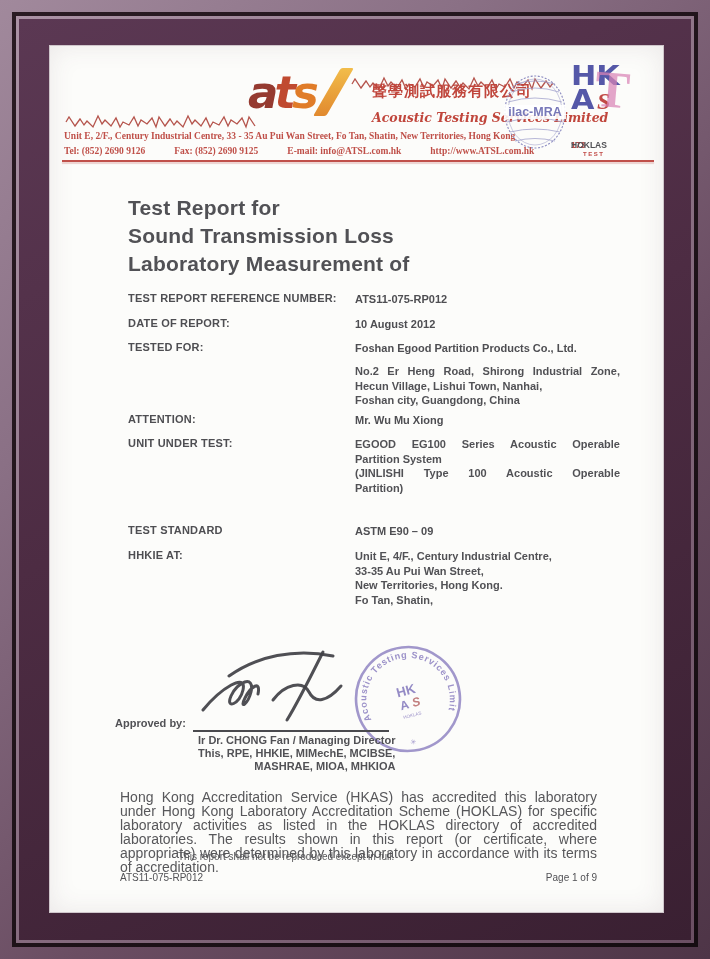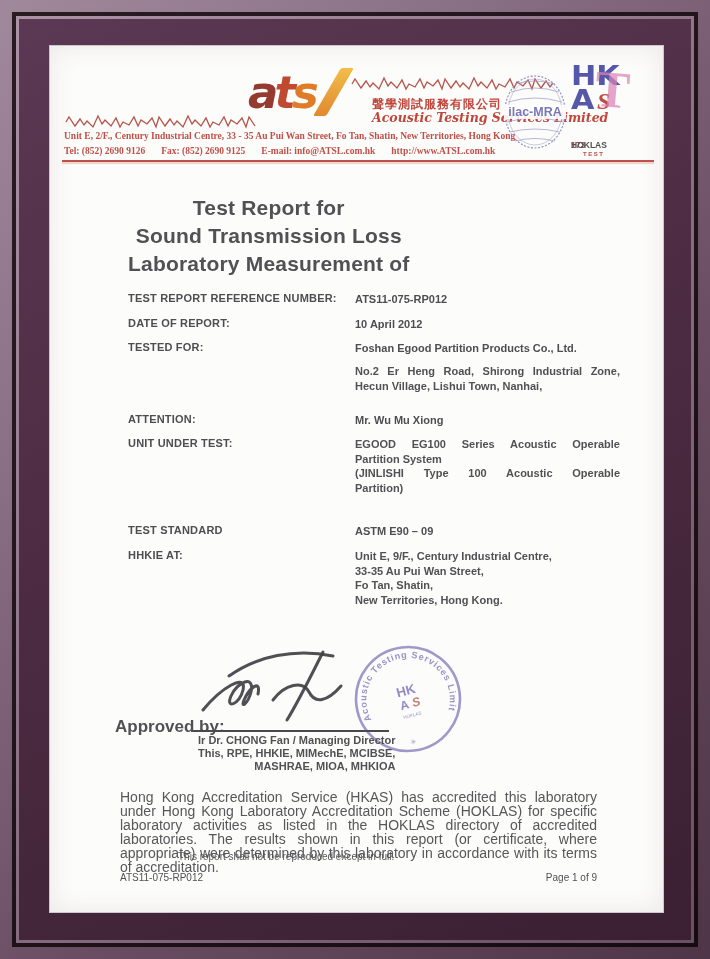--- a/index.html
+++ b/index.html
@@ -19,52 +19,52 @@
   .wave path{stroke:#b5544c;stroke-width:1.3;fill:none;}
   .wave-left{left:16px;top:68px;width:188px;height:16px;}
   .wave-top{left:302px;top:30px;width:200px;height:16px;}
   .atsl{left:198px;top:20px;height:56px;white-space:nowrap;font-family:"DejaVu Sans",sans-serif;}
   .atsl span{position:static;font-weight:bold;font-style:italic;font-size:45px;letter-spacing:-4px;}
   .atsl .la{color:#953a30;}
   .atsl .lt{color:#c04a30;}
   .atsl .ls{color:#e07c28;}
   .atsl .slash{position:static;display:inline-block;width:13px;height:48px;margin-left:12px;
         background:linear-gradient(to bottom,#f2bd4a,#e1892e);transform:skewX(-30deg);vertical-align:-8px;border-radius:2px;}
-  .zh{left:322px;top:50px;font-weight:bold;font-size:12px;letter-spacing:1px;color:#c0463c;white-space:nowrap;}
+  .zh{left:322px;top:36px;font-weight:bold;font-size:15px;letter-spacing:1px;color:#c0463c;white-space:nowrap;}
   .en-script{left:322px;top:64px;font-family:"DejaVu Serif",serif;font-style:italic;font-weight:bold;
         font-size:12.5px;color:#c0463c;white-space:nowrap;}
   .addr{left:14px;top:85px;font-family:"Liberation Serif",serif;font-weight:bold;font-size:9.5px;color:#bf4f48;white-space:nowrap;text-align:center;}
-  .contacts{left:14px;top:100px;display:flex;gap:16px;font-family:"Liberation Serif",serif;font-weight:bold;
+  .contacts{left:14px;top:100px;display:flex;gap:29px;font-family:"Liberation Serif",serif;font-weight:bold;
         font-size:9.5px;color:#bf4f48;white-space:nowrap;}
   .contacts span{position:static;color:#bf4f48;}
   .divider{left:12px;top:114px;width:592px;height:2px;background:#c0504a;box-shadow:0 2px 1px rgba(192,80,74,.25);}
   .ilac{left:453px;top:28px;width:64px;height:76px;}
   .hkas{left:521px;top:18px;width:74px;height:100px;}
   .hkas .hk,.hkas .ha{position:static;display:inline-block;font-family:"DejaVu Sans",sans-serif;
         font-weight:bold;font-size:27px;line-height:24px;color:#5558a8;transform:scaleX(1.12);transform-origin:left;}
   .hkas .hk{display:block;}
   .hkas .hs{position:static;font-family:"Liberation Serif",serif;font-style:italic;font-weight:bold;
         font-size:24px;color:#c14a46;margin-left:5px;}
   .hkas .ht{left:24px;top:0px;font-family:"Liberation Serif",serif;font-weight:bold;font-size:52px;line-height:52px;
         color:rgba(218,132,182,.72);transform:rotate(5deg);}
   .hoklas{left:0;top:76px;font-size:8.5px;font-weight:bold;color:#5558a8;white-space:nowrap;}
   .hoklas .hr{position:static;color:#c14a46;}
   .htest{left:12px;top:87px;font-size:6px;font-weight:bold;color:#c14a46;letter-spacing:1.5px;}
 
   
-  .title{left:78px;top:148px;font-size:21px;font-weight:bold;line-height:28px;color:#55555a;letter-spacing:.2px;text-align:center;}
+  .title{left:78px;top:148px;font-size:21px;font-weight:bold;line-height:28px;color:#55555a;letter-spacing:.2px;}
   .title div{position:static;}
   .lbl{font-weight:bold;font-size:11px;letter-spacing:.2px;white-space:nowrap;color:#4e4e52;}
   .val{font-weight:bold;font-size:11px;line-height:14.5px;width:265px;color:#4e4e52;}
   .val.nowrap{white-space:nowrap;width:auto;}
   .val div{position:static;}
   .jline{text-align:justify;text-align-last:justify;}
 
   
-  .approved{left:65px;top:671px;font-weight:bold;font-size:17px;}
+  .approved{left:65px;top:671px;font-weight:bold;font-size:11px;}
   .sig{left:145px;top:596px;width:200px;height:90px;}
   .sig path{stroke:#404045;stroke-width:3;fill:none;stroke-linecap:round;opacity:.92;}
   .sigline{left:143px;top:684px;width:196px;height:2px;background:#4a4a4e;}
   .approver{left:148px;top:688px;font-weight:bold;font-size:11px;line-height:13px;text-align:right;}
   .approver div{position:static;}
   .stamp{left:303px;top:598px;width:110px;height:110px;}
 
   
   .accred{left:70px;top:744px;width:477px;font-size:14px;line-height:14px;text-align:justify;color:#57575a;}
   .repro{left:80px;top:805px;font-size:10px;color:#57575a;white-space:nowrap;margin-left:48px;}
@@ -129,49 +129,50 @@
     <div class="title">
       <div>Test Report for</div>
       <div>Sound Transmission Loss</div>
       <div>Laboratory Measurement of</div>
     </div>
 
     <div class="lbl" style="left:78px;top:246px">TEST REPORT REFERENCE NUMBER:</div>
     <div class="val nowrap" style="left:305px;top:246px">ATS11-075-RP012</div>
 
     <div class="lbl" style="left:78px;top:271px">DATE OF REPORT:</div>
-    <div class="val nowrap" style="left:305px;top:271px">10 April 2012</div>
+    <div class="val nowrap" style="left:305px;top:271px">10 August 2012</div>
 
     <div class="lbl" style="left:78px;top:295px">TESTED FOR:</div>
     <div class="val nowrap" style="left:305px;top:295px">Foshan Egood Partition Products Co., Ltd.</div>
     <div class="val" style="left:305px;top:318px">
       <div class="jline">No.2 Er Heng Road, Shirong Industrial Zone,</div>
       <div>Hecun Village, Lishui Town, Nanhai,</div>
+      <div>Foshan city, Guangdong, China</div>
     </div>
 
     <div class="lbl" style="left:78px;top:367px">ATTENTION:</div>
     <div class="val nowrap" style="left:305px;top:367px">Mr. Wu Mu Xiong</div>
 
     <div class="lbl" style="left:78px;top:391px">UNIT UNDER TEST:</div>
     <div class="val" style="left:305px;top:391px">
       <div class="jline">EGOOD EG100 Series Acoustic Operable</div>
       <div>Partition System</div>
       <div class="jline">(JINLISHI Type 100 Acoustic Operable</div>
       <div>Partition)</div>
     </div>
 
     <div class="lbl" style="left:78px;top:478px">TEST STANDARD</div>
     <div class="val nowrap" style="left:305px;top:478px">ASTM E90 – 09</div>
 
     <div class="lbl" style="left:78px;top:503px">HHKIE AT:</div>
     <div class="val" style="left:305px;top:503px">
-      <div>Unit E, 9/F., Century Industrial Centre,</div>
+      <div>Unit E, 4/F., Century Industrial Centre,</div>
       <div>33-35 Au Pui Wan Street,</div>
+      <div>New Territories, Hong Kong.</div>
       <div>Fo Tan, Shatin,</div>
-      <div>New Territories, Hong Kong.</div>
     </div>
 
     <svg class="sig" viewBox="0 0 200 90">
       <path d="M34,34 C62,14 100,6 138,14"></path>
       <path d="M8,68 C26,46 52,30 48,48 C45,62 30,68 36,54 C42,40 60,32 56,50 C53,62 44,68 50,56 C56,44 66,38 63,52"></path>
       <path d="M128,10 C116,34 102,62 92,78"></path>
       <path d="M78,58 C90,42 108,38 114,50 C120,62 132,60 146,44"></path>
     </svg>
 
     <svg class="stamp" viewBox="0 0 108 108">

